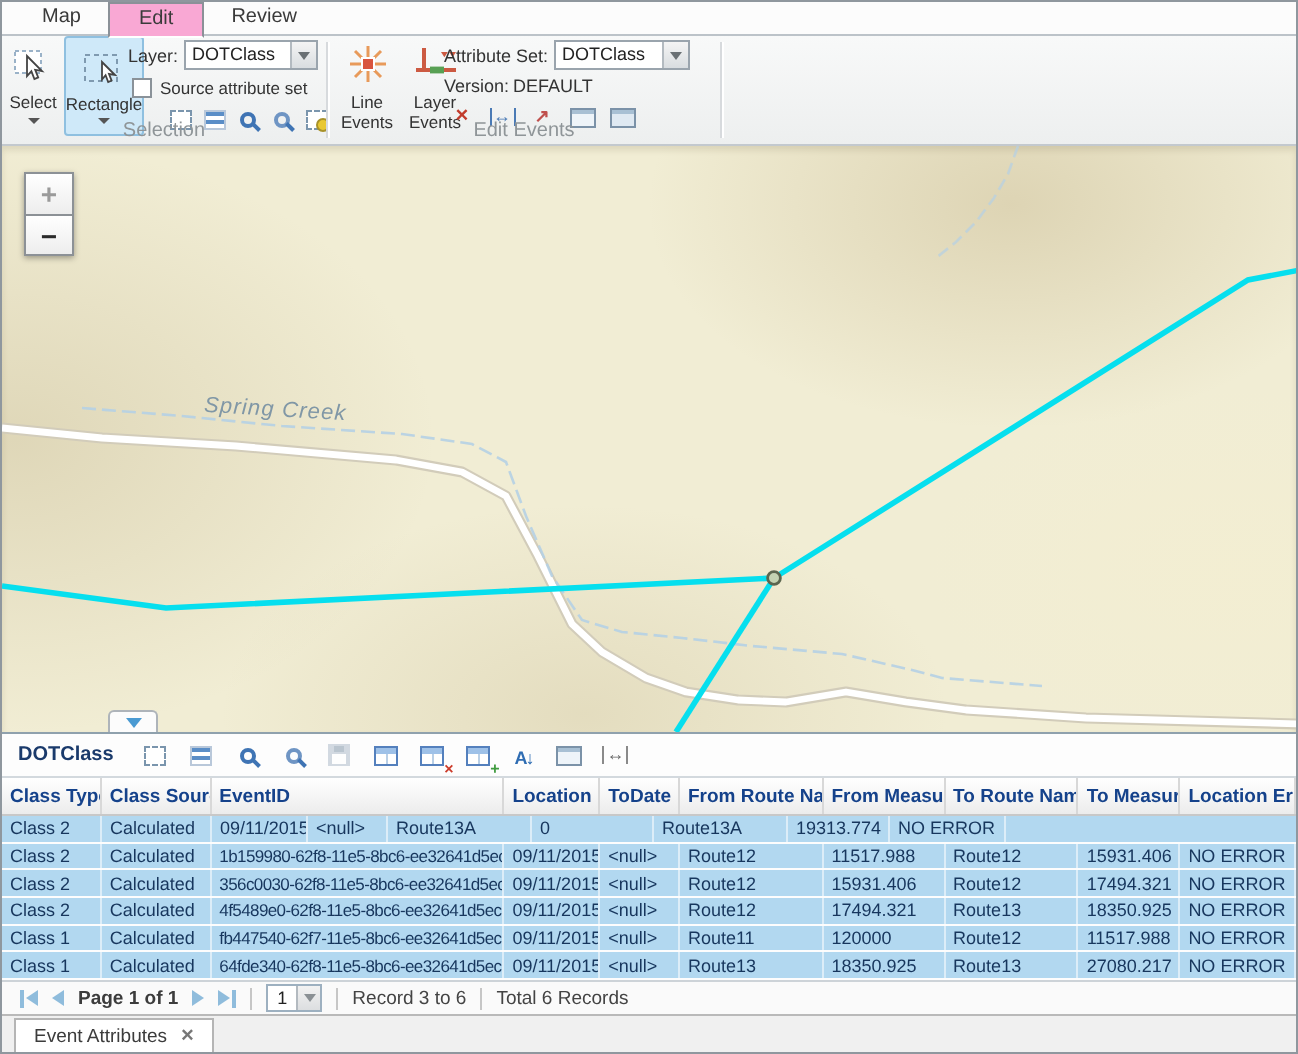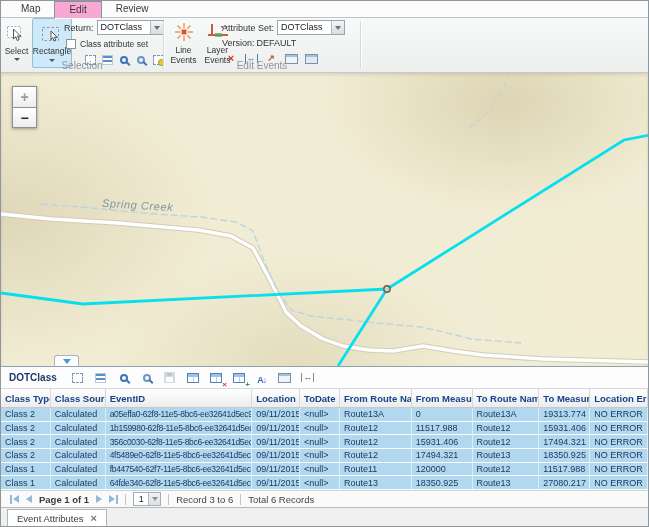--- a/index.html
+++ b/index.html
@@ -126,29 +126,29 @@
           <span>
             <svg width="22" height="17" viewBox="0 0 22 17">
               <rect x="1.5" y="1.5" width="16" height="13" fill="none" stroke="#7f9ab0" stroke-dasharray="2.5 2"></rect>
               <path d="M10 5 l6.5 6.5 -3 -.5 1.3 3.3 -1.7 .7 -1.3 -3.4 -1.8 2.2 z" fill="#fff" stroke="#444" stroke-width="0.9"></path>
             </svg>
           </span>
           <span class="blabel">Rectangle</span>
           <span class="bcaret"></span>
         </div>
         <div style="position:absolute;left:63px;top:2px;display:flex;align-items:center;gap:3px;">
-          <span class="rlabel">Return:</span>
+          <span class="rlabel">Layer:</span>
           <span class="dd" style="width:67px;">
             <span class="dd-val">DOTClass</span>
             <span class="dd-btn"></span>
           </span>
         </div>
         <div style="position:absolute;left:65px;top:21px;display:flex;align-items:center;gap:4px;">
           <span class="cb"></span>
-          <span class="rlabel" style="font-size:8.5px;">Class attribute set</span>
+          <span class="rlabel" style="font-size:8.5px;">Source attribute set</span>
         </div>
         <div class="mirow" style="left:82px;top:35px;">
           <span class="mi">
               <span class="ic-dashedbox"></span>
             </span>
           <span class="mi">
               <span class="ic-lines"></span>
             </span>
           <span class="mi">
               <span class="ic-mag"></span>
@@ -297,21 +297,20 @@
         <div class="hcell c5" style="width: 72px;">From Route Name</div>
         <div class="hcell c6" style="width: 61px;">From Measure</div>
         <div class="hcell c7" style="width: 67px;">To Route Name</div>
         <div class="hcell c8" style="width: 51px;">To Measure</div>
         <div class="hcell c9" style="width: 58px;">Location Error</div>
       </div>
     <div class="grows" id="grows">
         <div class="grow">
           <div class="cell c0" style="width: 50px;">Class 2</div>
           <div class="cell c1" style="width: 55px;">Calculated</div>
-          <div class="cell c2" style="width: 147px;">a05effa0-62f8-11e5-8bc6-ee32641d5ec9</div>
           <div class="cell c3" style="width: 48px;">09/11/2015</div>
           <div class="cell c4" style="width: 40px;">&lt;null&gt;</div>
           <div class="cell c5" style="width: 72px;">Route13A</div>
           <div class="cell c6" style="width: 61px;">0</div>
           <div class="cell c7" style="width: 67px;">Route13A</div>
           <div class="cell c8" style="width: 51px;">19313.774</div>
           <div class="cell c9" style="width: 58px;">NO ERROR</div>
         </div>
         <div class="grow">
           <div class="cell c0" style="width: 50px;">Class 2</div>

